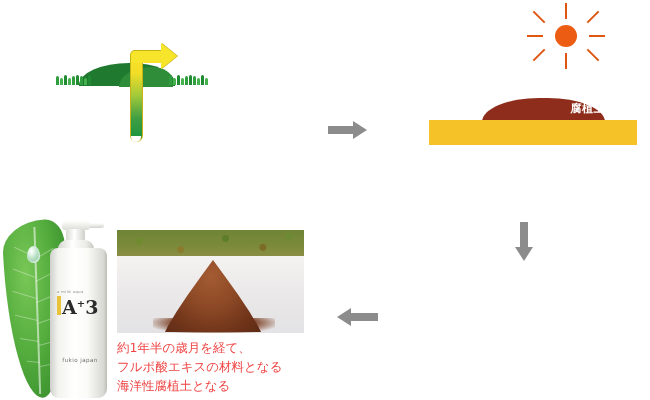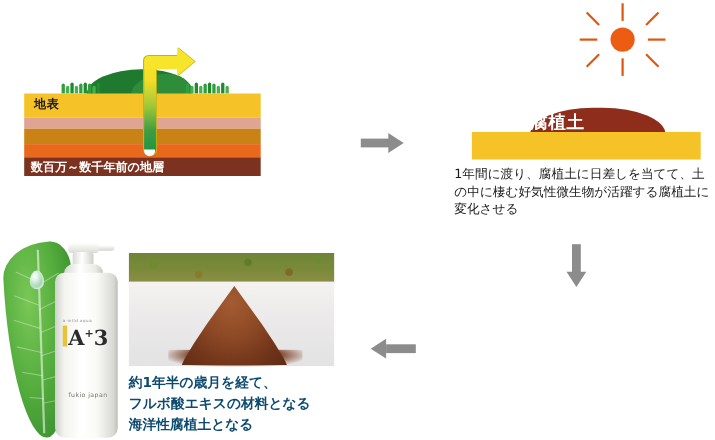--- a/index.html
+++ b/index.html
@@ -116,21 +116,21 @@
     position:absolute;left:429px;top:120px;width:208px;height:25px;
     background:#f5c227;
   }
   .humus-mound{
     position:absolute;left:482px;top:98px;width:123px;height:24px;
     background:#8e2d1c;
     border-radius:62px 62px 0 0 / 26px 26px 0 0;
   }
   .humus-label{
     position:absolute;left:482px;top:101px;width:123px;
-    text-align:left;font-size:16px;font-weight:bold;color:#ffffff;
+    text-align:right;font-size:11px;font-weight:bold;color:#ffffff;
     letter-spacing:.5px;
     font-family:Liberation Serif, serif;
   }
   .txt2{
     position:absolute;left:413px;top:150px;width:235px;
     font-size:11.5px;line-height:16px;color:#1a1a1a;font-weight:normal;
   }
 
   
   .greenbox{
@@ -237,21 +237,21 @@
     position:absolute;left:48px;top:30px;width:96px;height:72px;
     background:radial-gradient(ellipse at 48% 22%,#a35b32 0%,#8e4a26 38%,#71351a 72%,#5d2a15 100%);
     clip-path:polygon(50% 0%,62% 22%,76% 48%,88% 72%,97% 92%,100% 100%,0 100%,3% 92%,12% 72%,24% 48%,38% 22%);
   }
   .pile-spread{
     position:absolute;left:36px;top:88px;width:122px;height:16px;
     background:radial-gradient(ellipse at 50% 30%,#87472a 0%,#7a3d21 45%,rgba(122,61,33,0) 78%);
   }
   .cap4{
     position:absolute;left:117px;top:128px;width:215px;
-    font-size:12.5px;font-weight:bold;line-height:19px;color:#0c4a6e;
+    font-size:12.5px;font-weight:normal;line-height:19px;color:#ef4444;
   }
 </style>
 </head>
 <body>
 
 <div class="stage">
 
   <div class="abs" id="step1">
 
     <div class="hill"></div>
@@ -273,29 +273,20 @@
         <span style="left:8px"></span>
       <span style="left:12px"></span>
         <span style="left:16px"></span>
         <span style="left:20px"></span>
       <span style="left:24px"></span>
         <span style="left:28px"></span>
         <span style="left:32px"></span>
       <span style="left:36px"></span>
     </div>
 
-    <div class="strata">
-      <div class="layer l-surface"></div>
-      <div class="layer l-pink"></div>
-      <div class="layer l-amber"></div>
-      <div class="layer l-orange"></div>
-      <div class="layer l-deep"></div>
-      <div class="lbl-surface">地表</div>
-      <div class="lbl-deep">数百万～数千年前の地層</div>
-    </div>
 
     <div class="drill">
       <div class="drill-tube"></div>
       <div class="drill-cap"></div>
       <div class="drill-top"></div>
       <div class="drill-head"></div>
     </div>
 
   </div>
 
@@ -315,21 +306,20 @@
       <div class="ray" style="left:538px;top:9px;width:2px;height:16px;transform:rotate(-45deg);"></div>
       <div class="ray" style="left:592px;top:9px;width:2px;height:16px;transform:rotate(45deg);"></div>
       <div class="ray" style="left:538px;top:47px;width:2px;height:16px;transform:rotate(45deg);"></div>
       <div class="ray" style="left:592px;top:47px;width:2px;height:16px;transform:rotate(-45deg);"></div>
     </div>
 
     <div class="humus-mound"></div>
     <div class="humus-label">腐植土</div>
     <div class="humus-base"></div>
 
-    <div class="txt2">1年間に渡り、腐植土に日差しを当てて、土の中に棲む好気性微生物が活躍する腐植土に変化させる</div>
   </div>
 
   <div class="arrow-d" style="left:515px;top:222px;width:18px;height:40px;">
     <div class="shaft"></div>
     <div class="head"></div>
   </div>
 
 
   <div class="arrow-l" style="left:337px;top:308px;width:41px;height:18px;">
     <div class="head"></div>

